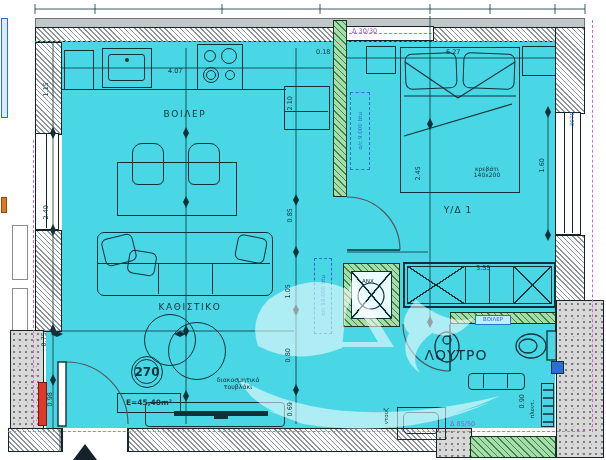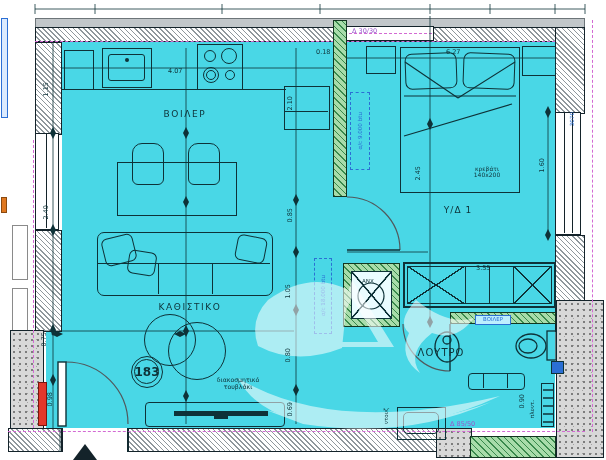--- a/index.html
+++ b/index.html
@@ -116,21 +116,24 @@
     <div class="abs" style="left:60px;top:30px;width:0;height:31px;border-left:1.2px solid #0e3238"></div>
     <div class="abs" style="left:114px;top:30px;width:0;height:31px;border-left:1.2px solid #0e3238"></div>
   </div>
   <div class="abs line z3" style="left:103px;top:236px;width:32px;height:28px;border-radius:6px;transform:rotate(-14deg)"></div>
   <div class="abs line z3" style="left:128px;top:251px;width:28px;height:24px;border-radius:6px;transform:rotate(9deg)"></div>
   <div class="abs line z3" style="left:236px;top:236px;width:30px;height:26px;border-radius:6px;transform:rotate(11deg)"></div>
   <div class="abs line z3" style="left:144px;top:314px;width:52px;height:52px;border-radius:50%"></div>
   <div class="abs line z3" style="left:168px;top:322px;width:58px;height:58px;border-radius:50%"></div>
   <div class="abs line z3 center" style="left:131px;top:356px;width:32px;height:32px;border-radius:50%;border-width:1.8px">
     <div class="abs" style="left:2px;top:2px;width:25px;height:25px;border:1px solid #0e3238;border-radius:50%"></div>
-    <span class="txt" style="position:static;font-size:12px;font-weight:bold">183</span>
+    <span class="txt" style="position:static;font-size:12px;font-weight:bold">270</span>
+  </div>
+  <div class="abs z3 center" style="left:117px;top:393px;width:64px;height:20px;border:1.8px solid #0e3238;background:#49d7e6">
+    <span class="txt" style="position:static;font-size:7.5px;font-weight:bold">E=45,40m²</span>
   </div>
   <div class="abs line z3" style="left:145px;top:402px;width:140px;height:25px;border-radius:4px">
     <div class="abs" style="left:28px;top:8px;width:94px;height:5px;background:#0e3238"></div>
     <div class="abs" style="left:68px;top:13px;width:14px;height:3px;background:#0e3238"></div>
   </div>
 
   <div class="abs line z3" style="left:400px;top:47px;width:120px;height:146px"></div>
   <div class="abs line z3" style="left:405px;top:53px;width:52px;height:36px;border-radius:7px;transform:rotate(-2deg)"></div>
   <div class="abs line z3" style="left:463px;top:53px;width:52px;height:36px;border-radius:7px;transform:rotate(2deg)"></div>
   <div class="abs line z3" style="left:366px;top:46px;width:30px;height:28px"></div>
@@ -231,21 +234,21 @@
       <path d="M352,280 L394,347 L330,347 Z M352,298 L378,342 L330,342 Z" fill-rule="evenodd"></path>
       <path d="M416,300 q32,26 58,18 q-18,24 -42,15 q-26,20 -12,40 q-22,-16 -11,-40 q-13,-11 7,-33 Z"></path>
       <path d="M238,378 q95,58 262,18 q-105,48 -205,24 q-42,-12 -57,-42 Z"></path>
       <path d="M266,410 q115,32 225,-8 q-85,38 -188,22 Z"></path>
     </g>
   </svg>
 
   <div class="txt room z7" style="left:140px;top:110px;width:90px">ΒΟΙΛΕΡ</div>
   <div class="txt room z7" style="left:138px;top:303px;width:104px">ΚΑΘΙΣΤΙΚΟ</div>
   <div class="txt room z7" style="left:432px;top:206px;width:52px;letter-spacing:1px">Υ/Δ 1</div>
-  <div class="txt room z7" style="left:409px;top:348px;width:64px;font-size:10px;letter-spacing:1px">ΛΟΥΤΡΟ</div>
+  <div class="txt room z7" style="left:424px;top:348px;width:64px;font-size:14px;letter-spacing:1px">ΛΟΥΤΡΟ</div>
 
   <div class="txt z7" style="left:466px;top:166px;width:42px;font-size:6px;text-align:center">
     <span>κρεβάτι</span><br>
     <span>140x200</span>
   </div>
   <div class="txt z7" style="left:201px;top:377px;width:74px;font-size:6.2px;text-align:center">
     <span>διακοσμητικό</span><br>
     <span>τουβλάκι</span>
   </div>
 

